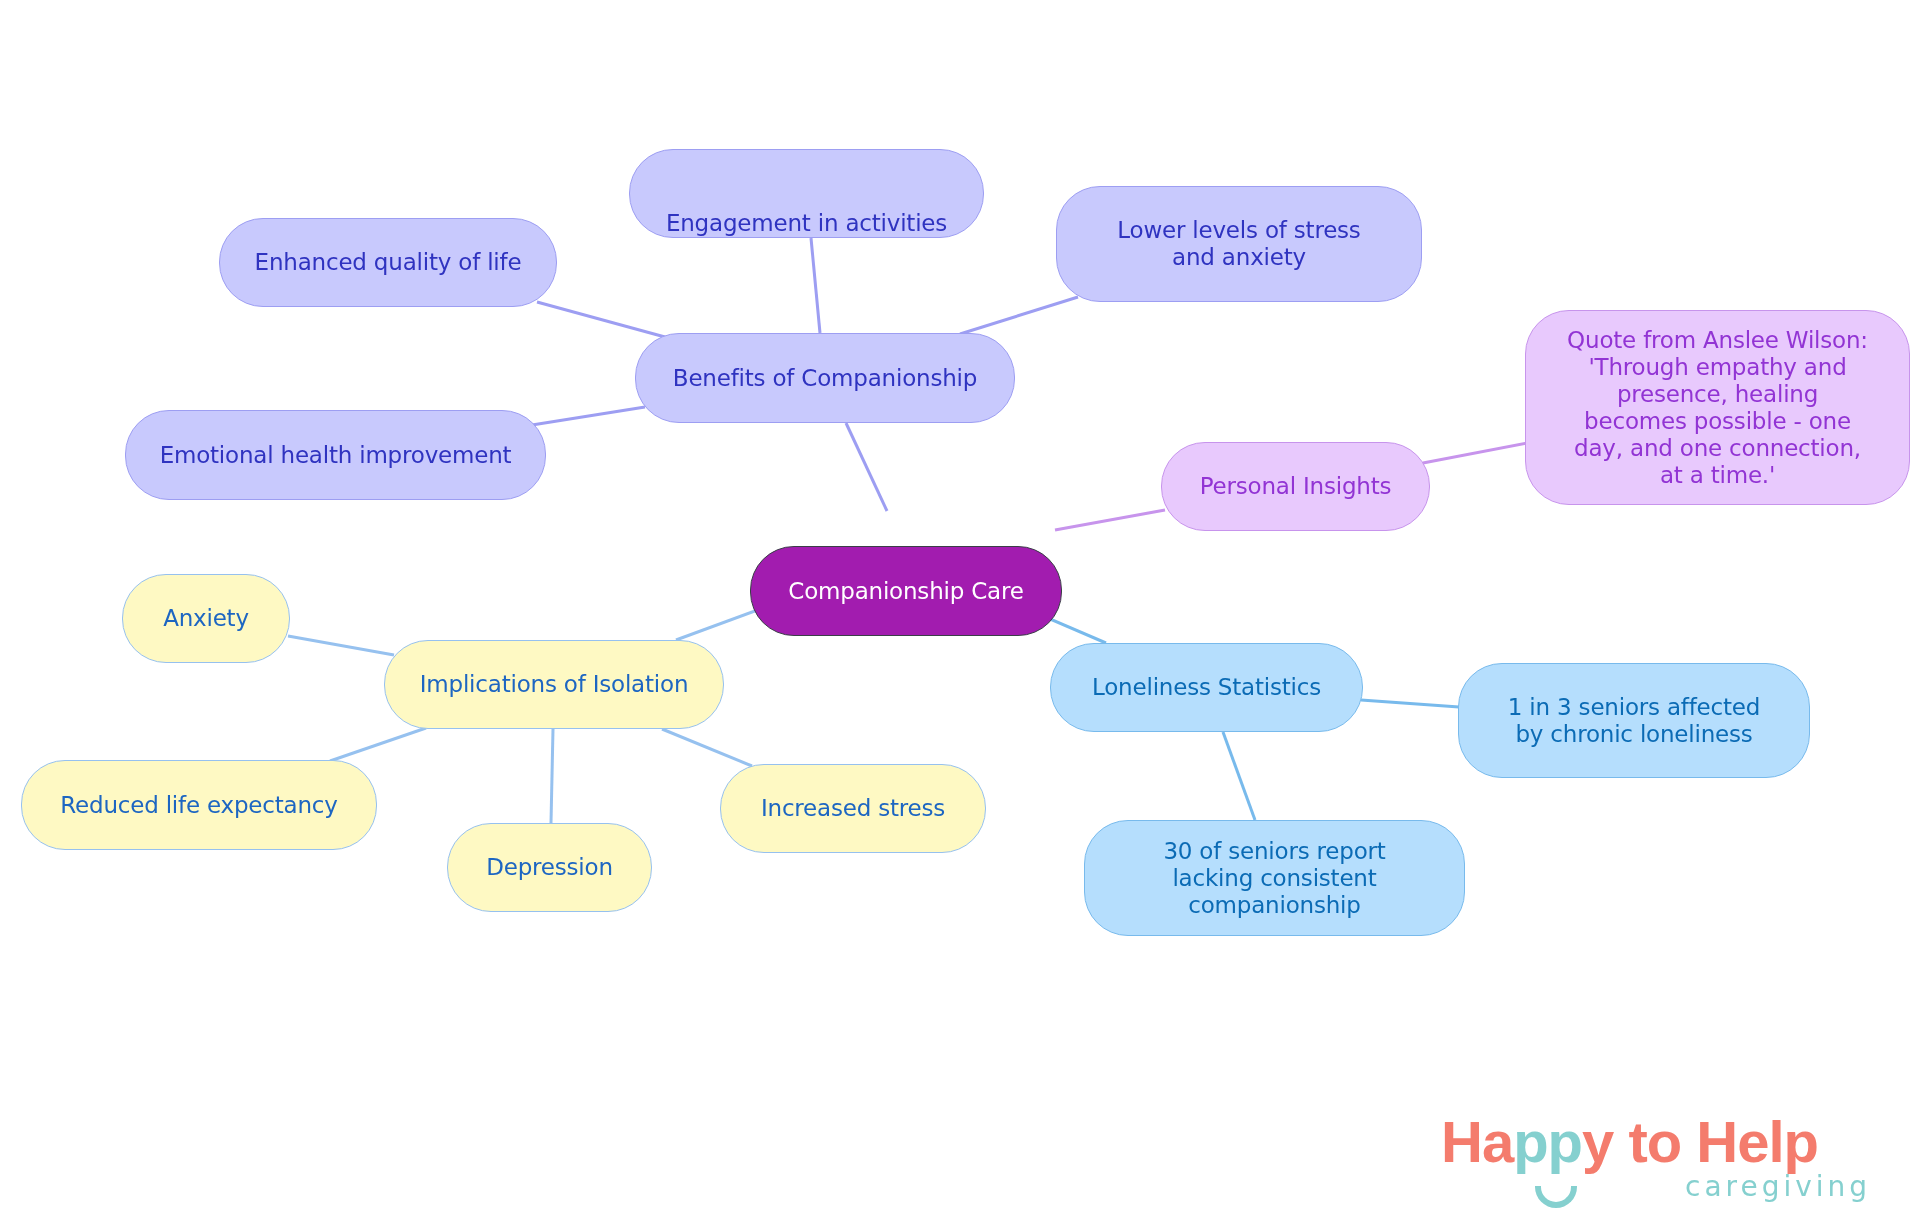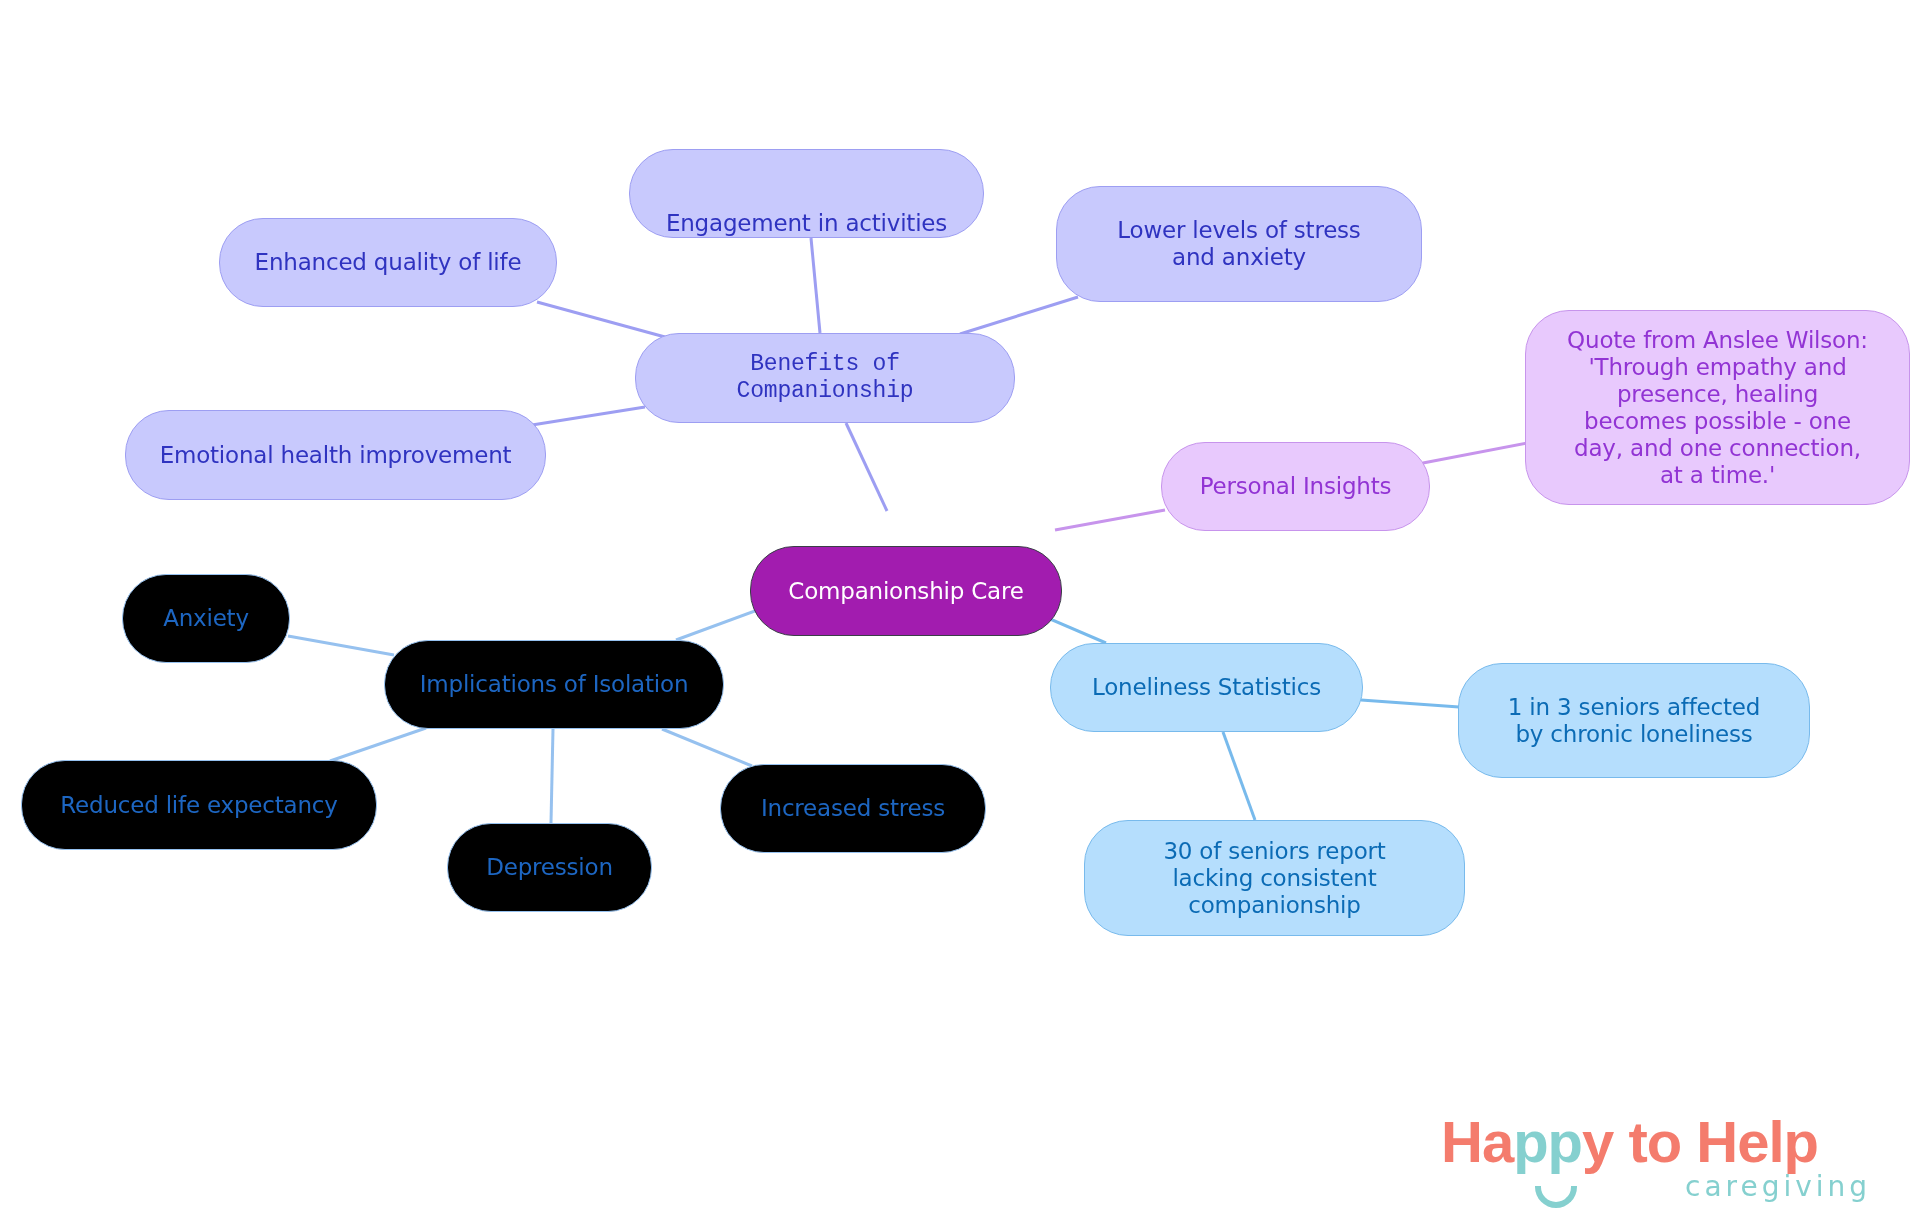--- a/index.html
+++ b/index.html
@@ -10,21 +10,21 @@
     .node {
       position: absolute; box-sizing: border-box;
       display: flex; align-items: center; justify-content: center;
       text-align: center; font-size: 23px; line-height: 27px;
       border-radius: 44px; border: 1.5px solid; padding: 0 28px;
       letter-spacing: -0.2px;
     }
     .node.center { background: #a21caf; border-color: #3a3f47; color: #ffffff; margin-top: 35px; }
     .node.benefit { background: #c8c9fd; border-color: #9d9ef2; color: #2f33c0; }
     .node.insight { background: #e8c9fd; border-color: #c794ec; color: #9234d4; }
-    .node.isolation { background: #000000; border-color: #96c1ef; color: #1d66c2; }
+    .node.isolation { background: #fef9c3; border-color: #96c1ef; color: #1d66c2; }
     .node.stats { background: #b5defd; border-color: #78baec; color: #0b6bb5; }
     .logo { position: absolute; left: 1425px; top: 1108px; width: 470px; height: 100px; }
     .logo-main { position: absolute; left: 16px; top: 0; font-family: Liberation Sans, sans-serif;
                  font-weight: bold; font-size: 58px; letter-spacing: -1px; white-space: nowrap; }
     .logo-sub { position: absolute; left: 228px; top: 62px; font-family: "DejaVu Sans", sans-serif;
                 font-size: 28px; letter-spacing: 4px; white-space: nowrap; }
     .smile { position: absolute; left: 110px; top: 78px; width: 42px; height: 22px;
              border: 6px solid; border-top: none; border-radius: 0 0 30px 30px; box-sizing: border-box; }
   </style>
 </head>
@@ -52,21 +52,21 @@
     <line x1="662" y1="729" x2="752" y2="766" stroke="#96c1ef" stroke-width="3"></line>
 
     <line x1="1361" y1="700" x2="1459" y2="707" stroke="#78baec" stroke-width="3"></line>
     <line x1="1223" y1="732" x2="1255" y2="820" stroke="#78baec" stroke-width="3"></line>
   </svg>
 
   <div class="node center" style="left:750px;top:511px;width:312px;height:90px;">
     <span>Companionship Care</span>
   </div>
 
-  <div class="node benefit" style="left:635px;top:333px;width:380px;height:90px;font-family:Liberation Mono, monospace;">
+  <div class="node benefit" style="left:635px;top:333px;width:380px;height:90px;">
     <span>Benefits of Companionship</span>
   </div>
   <div class="node benefit" style="left:629px;top:149px;width:355px;height:89px;align-items:flex-end;">
     <span>Engagement in activities</span>
   </div>
   <div class="node benefit" style="left:219px;top:218px;width:338px;height:89px;">
     <span>Enhanced quality of life</span>
   </div>
   <div class="node benefit" style="left:1056px;top:186px;width:366px;height:116px;padding:10px 40px;">
     <span>Lower levels of stress and anxiety</span>

